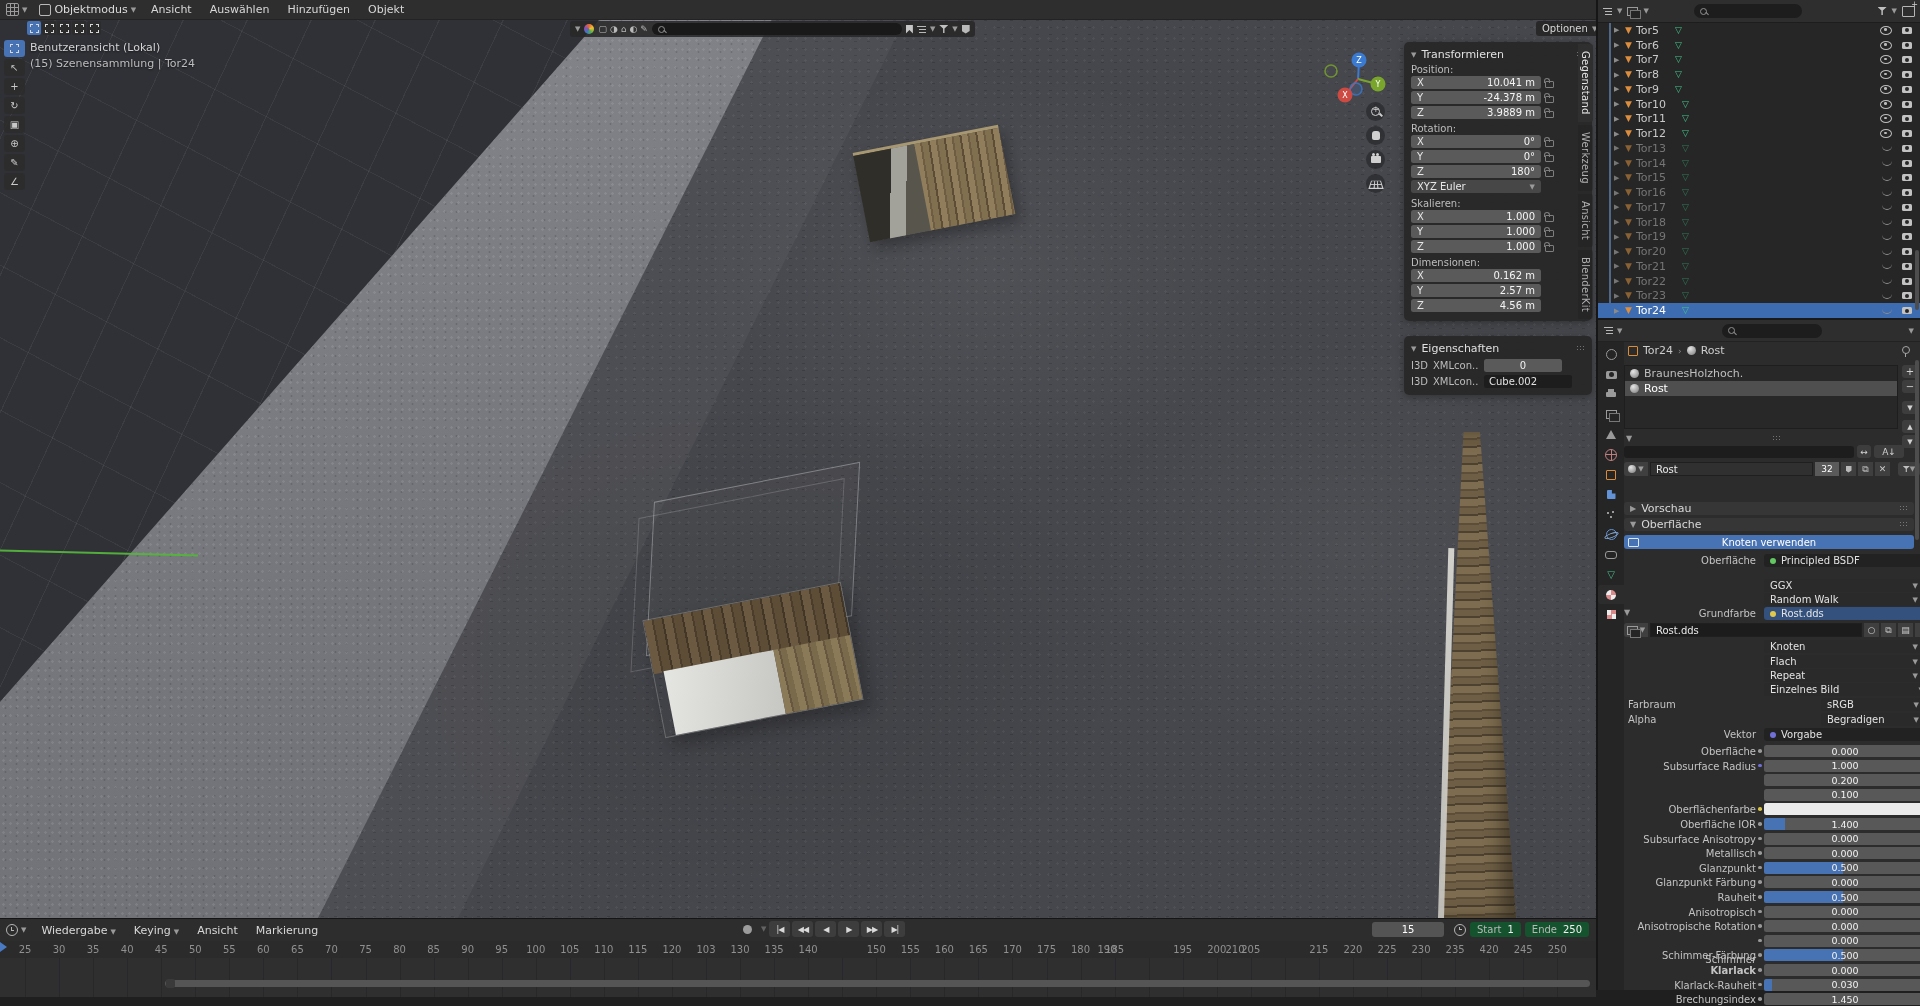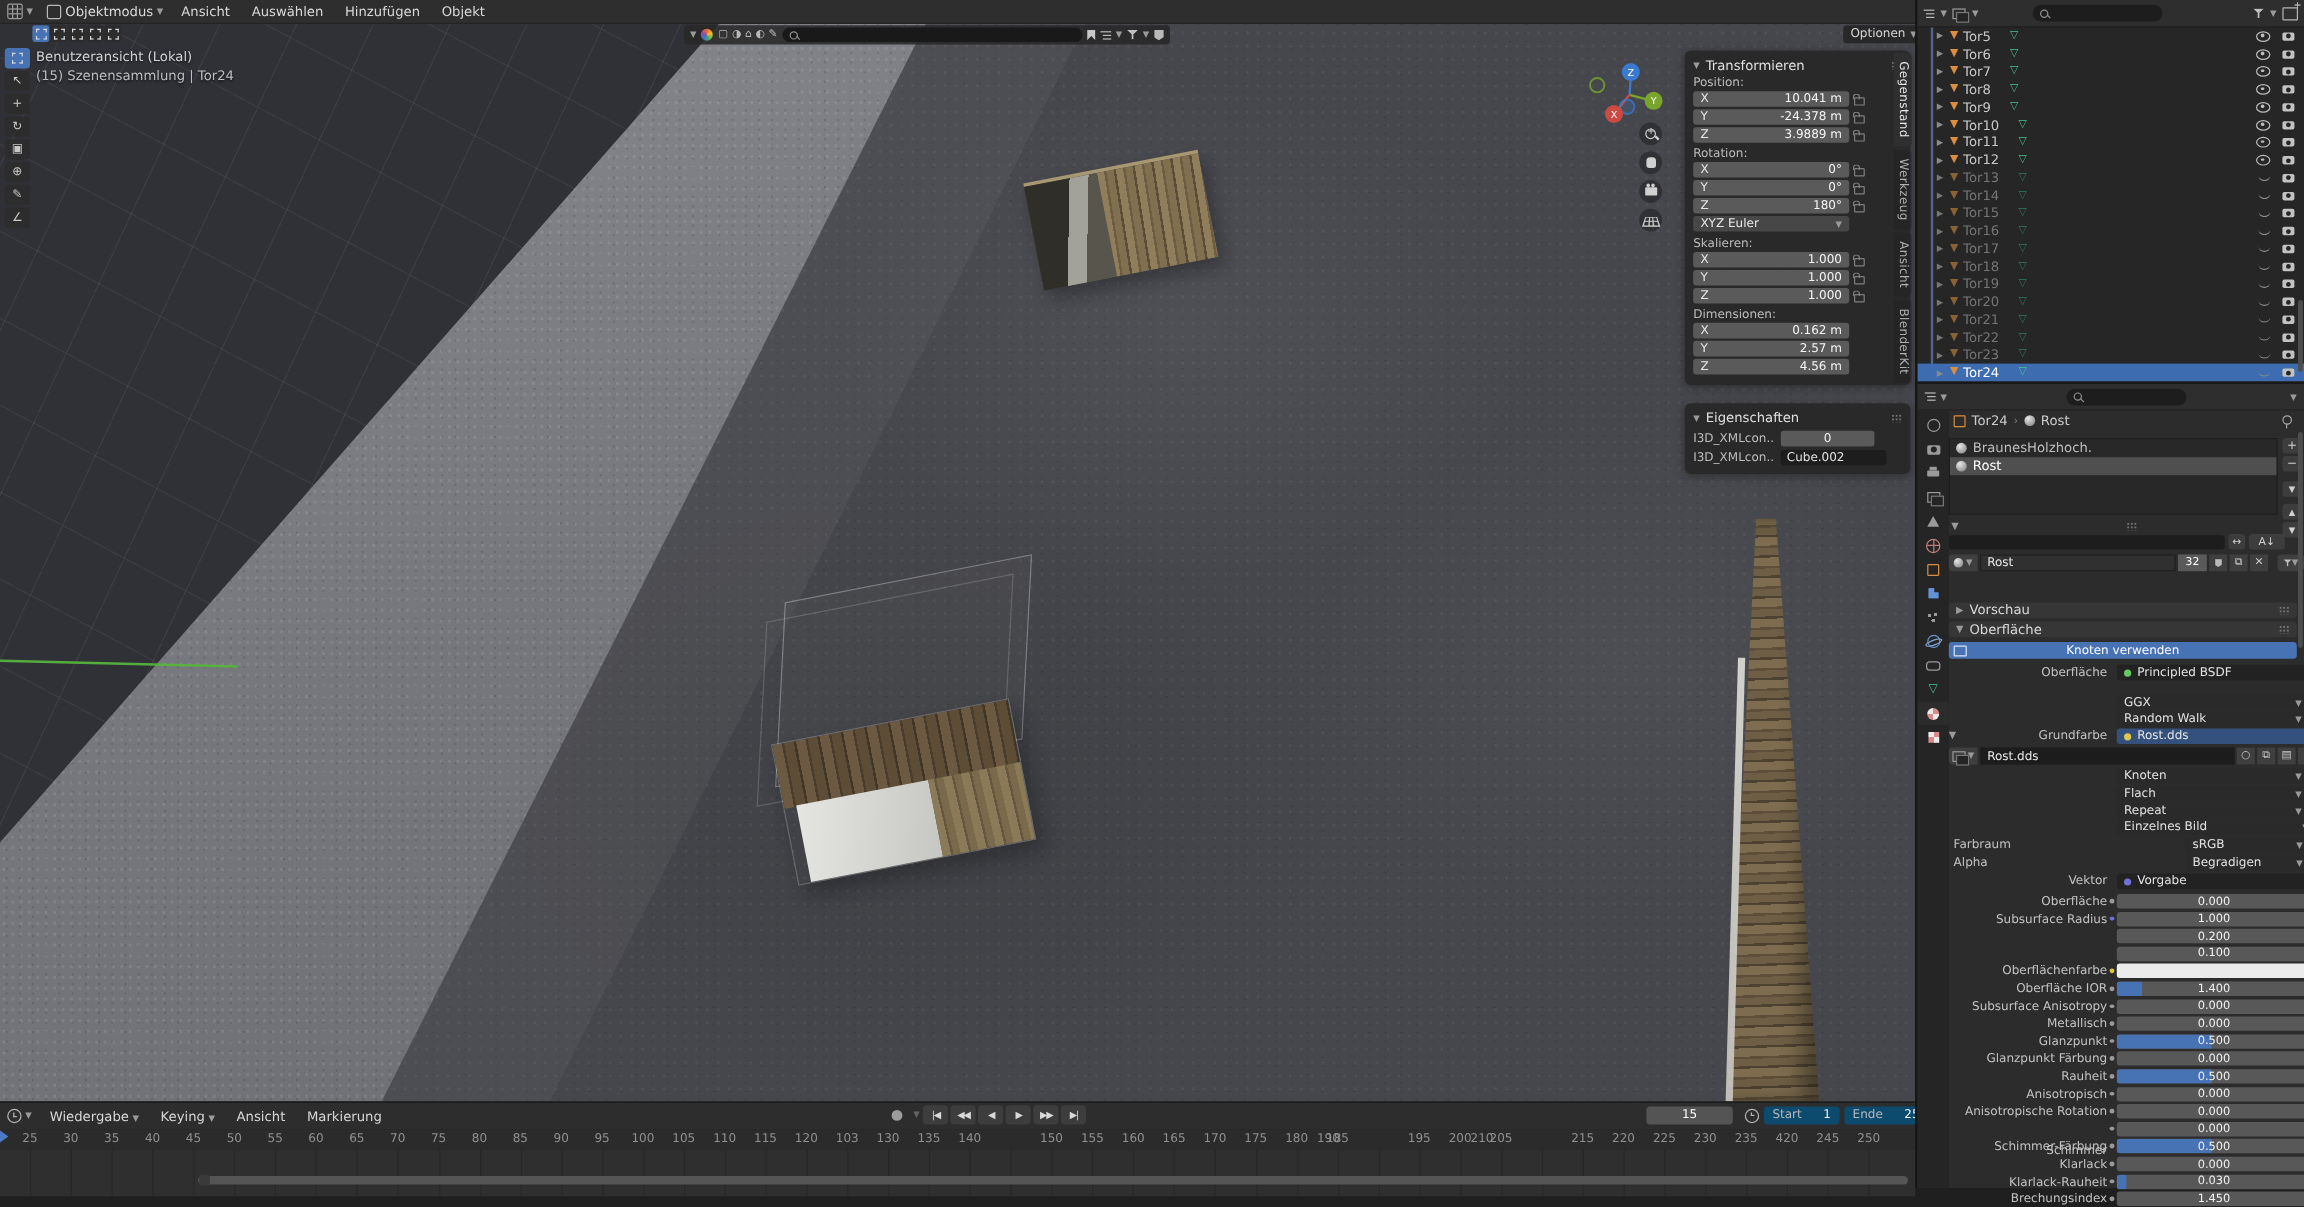--- a/index.html
+++ b/index.html
@@ -163,21 +163,21 @@
   .clockic{width:10px;height:10px;border:1.2px solid #b5b5b5;border-radius:50%;position:relative;}
   .clockic:before{content:"";position:absolute;left:4px;top:2px;width:1.2px;height:3.5px;background:#b5b5b5;}
   .clockic:after{content:"";position:absolute;left:4px;top:4.5px;width:3px;height:1.2px;background:#b5b5b5;}
   #transport{position:absolute;left:737px;top:2px;display:flex;align-items:center;gap:3px;}
   .rec{width:9px;height:9px;border-radius:50%;background:#9c9c9c;}
   .tpb{min-width:17px;height:16px;background:#3d3d3d;border-radius:3px;color:#d9d9d9;font-size:8px;
     display:flex;align-items:center;justify-content:center;padding:0 2px;letter-spacing:-1px;}
   #tl-frame{position:absolute;left:1372px;top:3px;width:72px;height:15px;background:#545454;border-radius:3px;
     color:#fff;font-size:10px;display:flex;align-items:center;justify-content:center;}
   #tl-range{position:absolute;left:1454px;top:3px;display:flex;align-items:center;gap:4px;}
-  .rngf{height:15px;background:#0c4a6e;border-radius:3px;display:flex;align-items:center;gap:18px;padding:0 7px;font-size:10px;}
+  .rngf{height:15px;background:#14532d;border-radius:3px;display:flex;align-items:center;gap:6px;padding:0 7px;font-size:10px;}
   .rngf .rl{color:#b8b8b8;}.rngf .rv{color:#f0f0f0;}
   #tl-ruler{position:absolute;left:0;top:22px;width:100%;height:17px;background:#2b2b2b;border-bottom:1px solid #242424;}
   .tick{position:absolute;top:3px;transform:translateX(-50%);color:#909090;font-size:10px;}
   #tl-track{position:absolute;left:0;top:39px;width:100%;height:39px;background:#2f2f30;}
   .vline{position:absolute;top:0;bottom:0;width:1px;background:#28282a;}
   #playhead{position:absolute;left:0;top:23px;width:0;height:0;border-top:5px solid transparent;
     border-bottom:5px solid transparent;border-left:7px solid #4a7ac4;}
   #tl-scroll{position:absolute;left:165px;right:6px;bottom:3px;height:7px;background:#555;border-radius:4px;}
   #tl-scroll .zh{position:absolute;left:1px;top:-1px;width:9px;height:9px;background:#3a3a3a;border-radius:2px;}
   
@@ -1187,21 +1187,21 @@
             <div class="ldot" style="top: 596.8px; background: rgb(153, 153, 153);"></div>
             <div class="slider" style="top: 592.8px;">
               <div class="sval">0.000</div>
             </div>
             <span class="nlabel" style="top: 608.4px;">Schimmer-Färbung</span>
             <div class="ldot" style="top: 611.4px; background: rgb(153, 153, 153);"></div>
             <div class="slider" style="top: 607.4px;">
               <div class="fill" style="width: 49%;"></div>
               <div class="sval">0.500</div>
             </div>
-            <span class="nlabel" style="top: 623px;">Klarlack</span>
+            <span class="nlabel" style="top: 623px; font-weight: bold;">Klarlack</span>
             <div class="ldot" style="top: 626px; background: rgb(153, 153, 153);"></div>
             <div class="slider" style="top: 622px;">
               <div class="sval">0.000</div>
             </div>
             <span class="nlabel" style="top: 637.6px;">Klarlack-Rauheit</span>
             <div class="ldot" style="top: 640.6px; background: rgb(153, 153, 153);"></div>
             <div class="slider" style="top: 636.6px;">
               <div class="fill" style="width: 5%;"></div>
               <div class="sval">0.030</div>
             </div>

